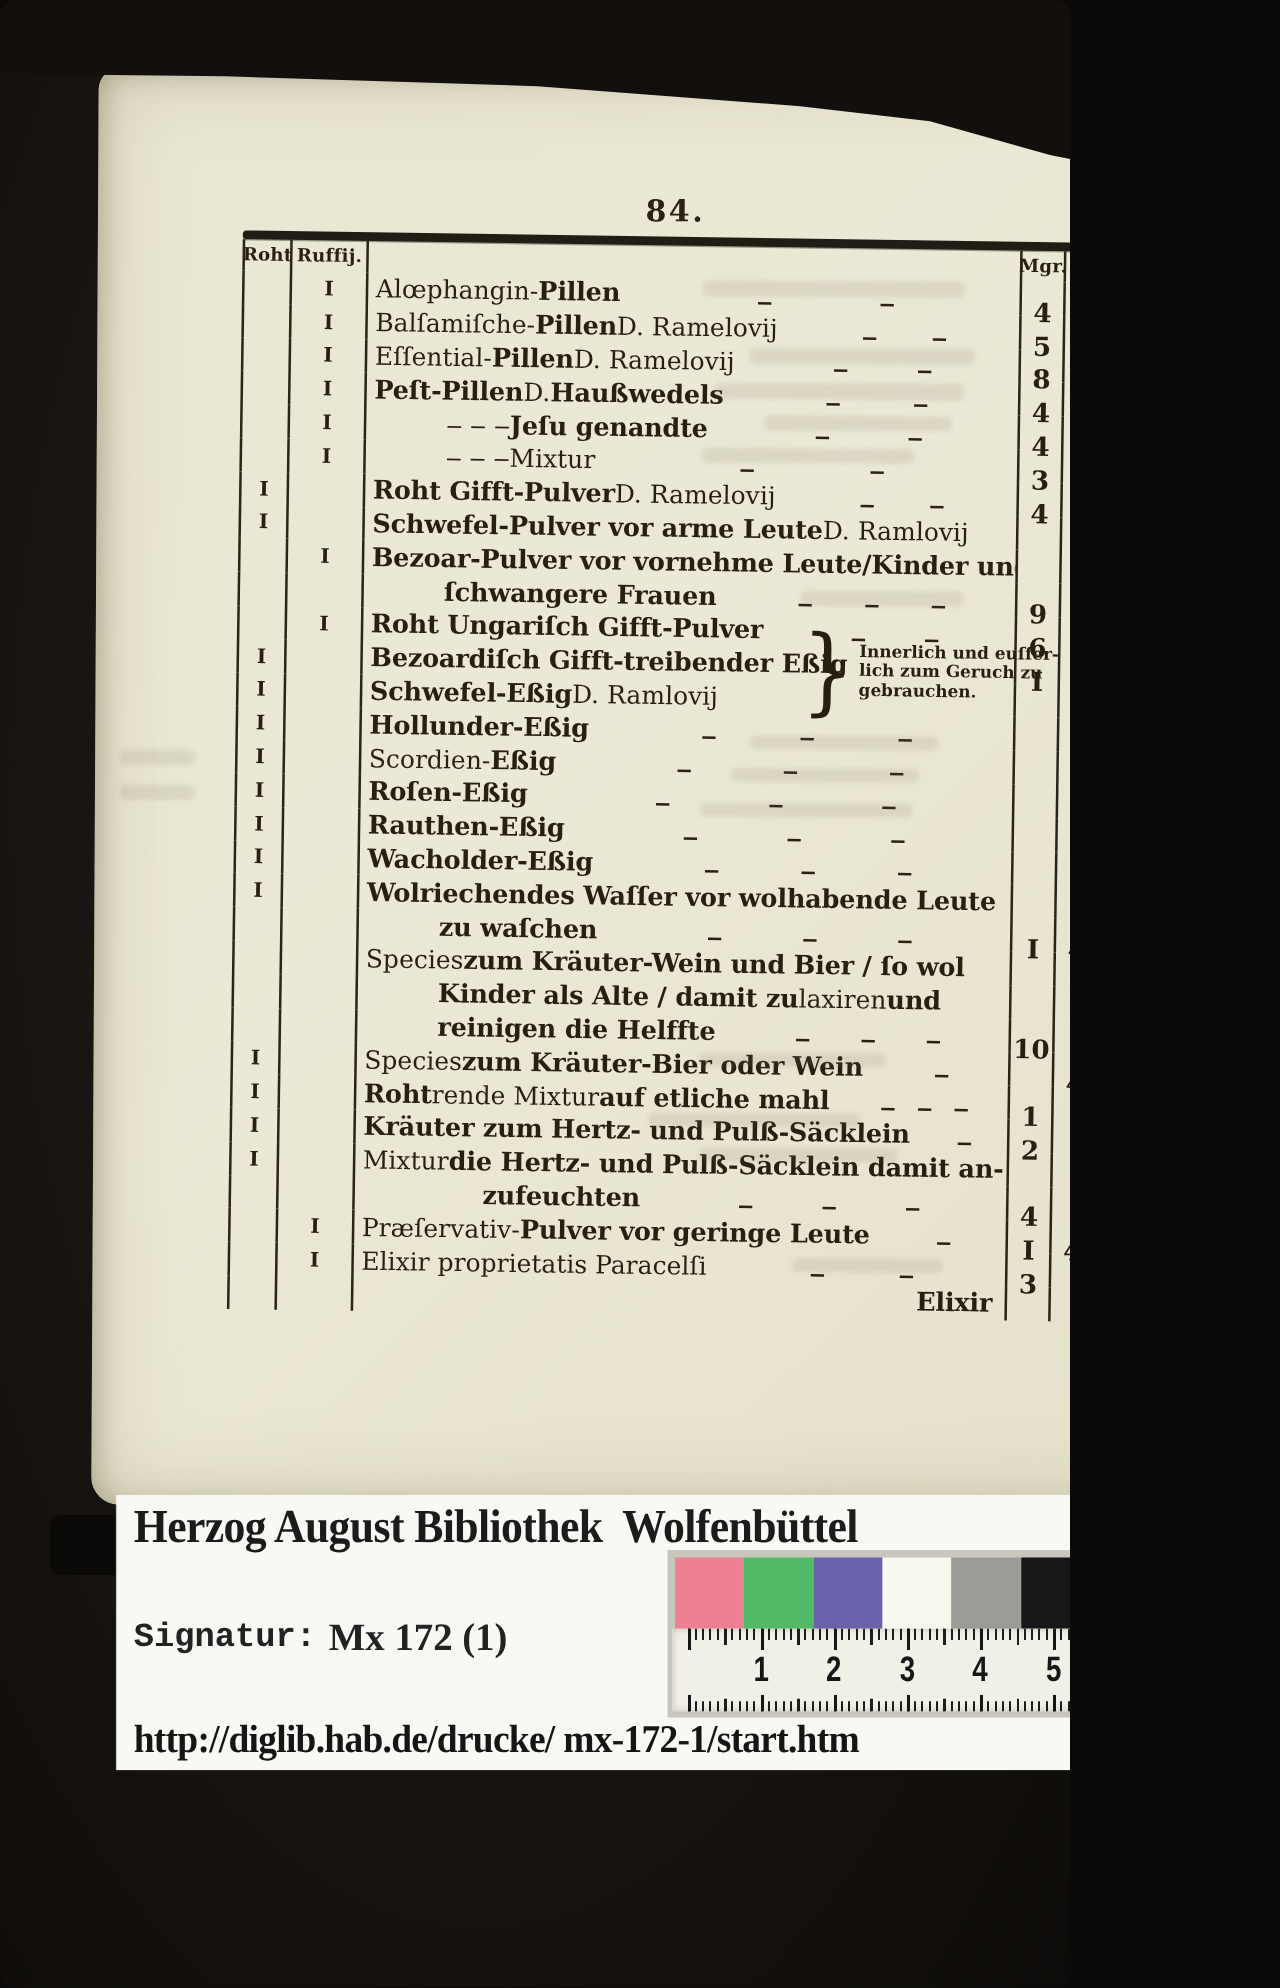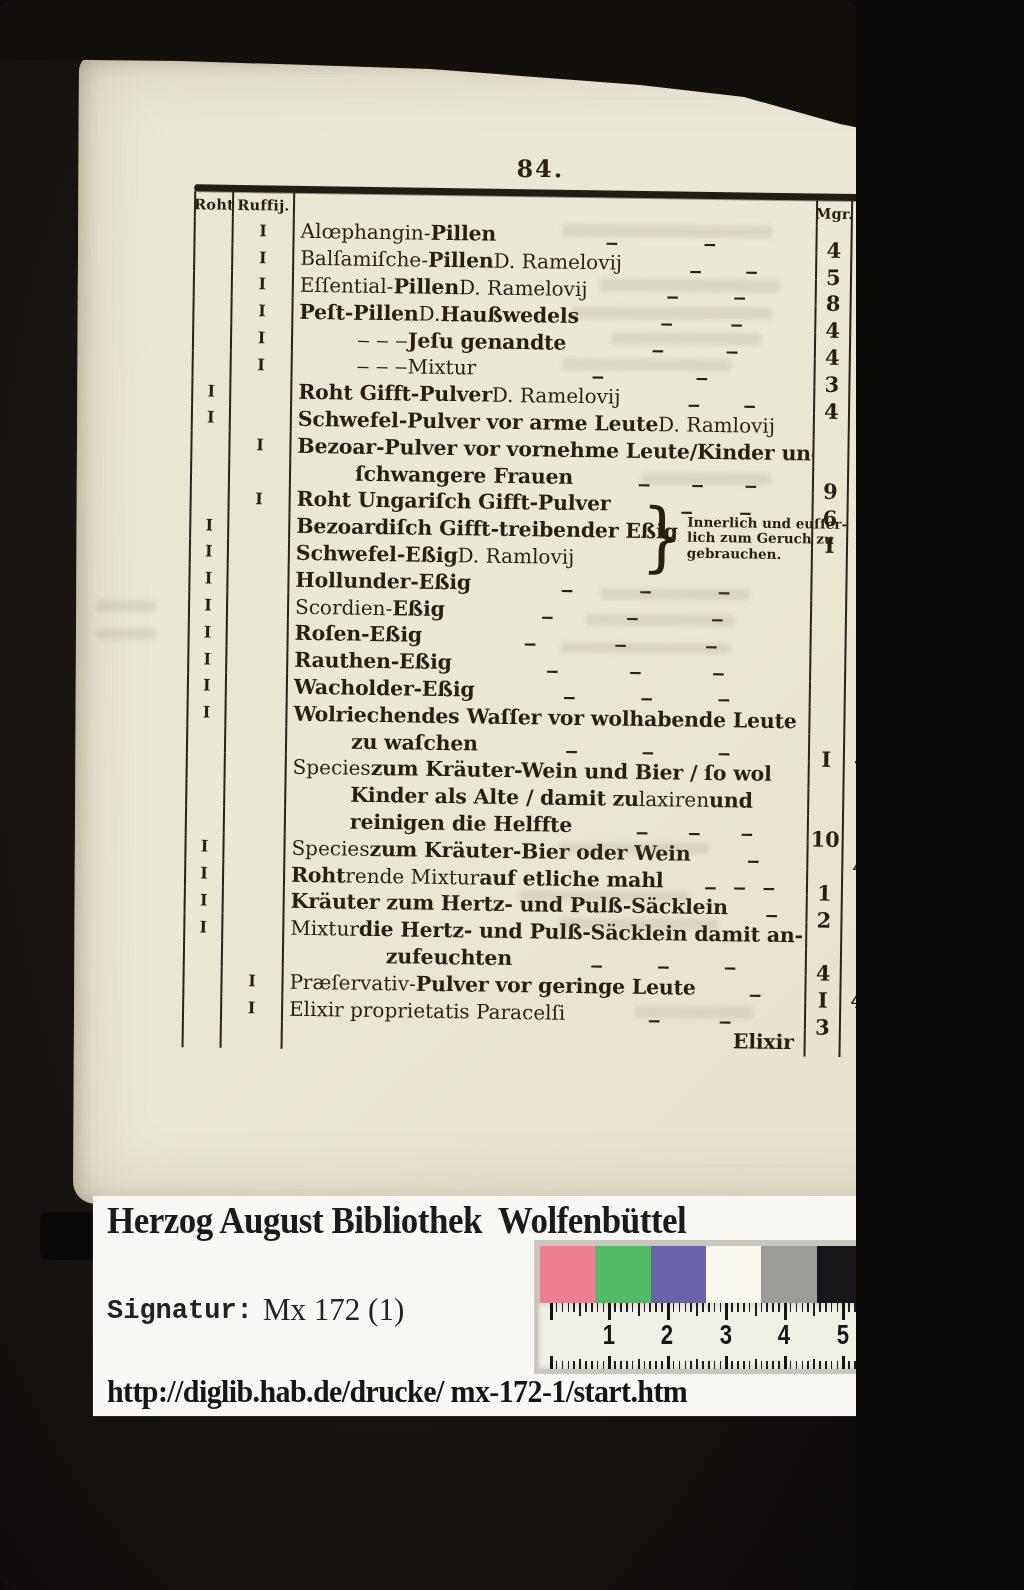--- a/index.html
+++ b/index.html
@@ -48,21 +48,21 @@
   .brace{font-size:66px;font-weight:400;transform:scaleY(1.15);line-height:56px;color:#281f13;}
   .notelines{margin-left:4px;width:160px;}
   .notelines div{font-size:13.5px;font-weight:700;line-height:15.5px;color:#281f13;}
   .ghost{position:absolute;background:#6e6753;opacity:.13;filter:blur(2px);border-radius:4px;z-index:0;}
   
   .label{position:absolute;left:93px;top:1196px;width:800px;height:220px;background:#f8f8f4;z-index:4;
          box-shadow:0 0 0 1px rgba(255,255,255,.08);}
   .ltitle{position:absolute;left:14px;top:4px;font-family:"Liberation Serif",serif;font-weight:700;
           font-size:35px;color:#1b1b1b;letter-spacing:-.5px;white-space:pre;transform:scaleY(1.08);transform-origin:left top;}
   .lsig{position:absolute;left:14px;top:100px;font-family:Liberation Mono, monospace;font-weight:700;font-size:27px;color:#222;}
-  .lsigval{position:absolute;left:170px;top:96px;font-family:"Liberation Serif",serif;font-weight:400;font-size:31px;color:#222;}
+  .lsigval{position:absolute;left:170px;top:96px;font-family:"Liberation Serif",serif;font-weight:700;font-size:31px;color:#222;}
   .carrier{position:absolute;left:441px;top:44px;width:344px;height:134px;background:#c9c6bd;}
   .cbar{position:absolute;left:447px;top:50px;width:332px;height:57px;display:flex;}
   .cbar .patch{flex:1;height:100%;}
   .ruler{position:absolute;left:445px;top:107px;width:336px;height:66px;background:#f1f0e7;box-shadow:inset 0 0 6px rgba(90,85,60,.3);}
   .ticks{position:absolute;left:12px;right:4px;}
   .t-top{top:0;}
   .t-bot{bottom:0;}
   .tk{position:absolute;left:0;right:0;}
   .t-top .tk{top:0;} .t-bot .tk{bottom:0;}
   .tk.mm{height:9px; background:repeating-linear-gradient(90deg,#1d1d1d 0 1.6px,transparent 1.6px 5.85px);}

